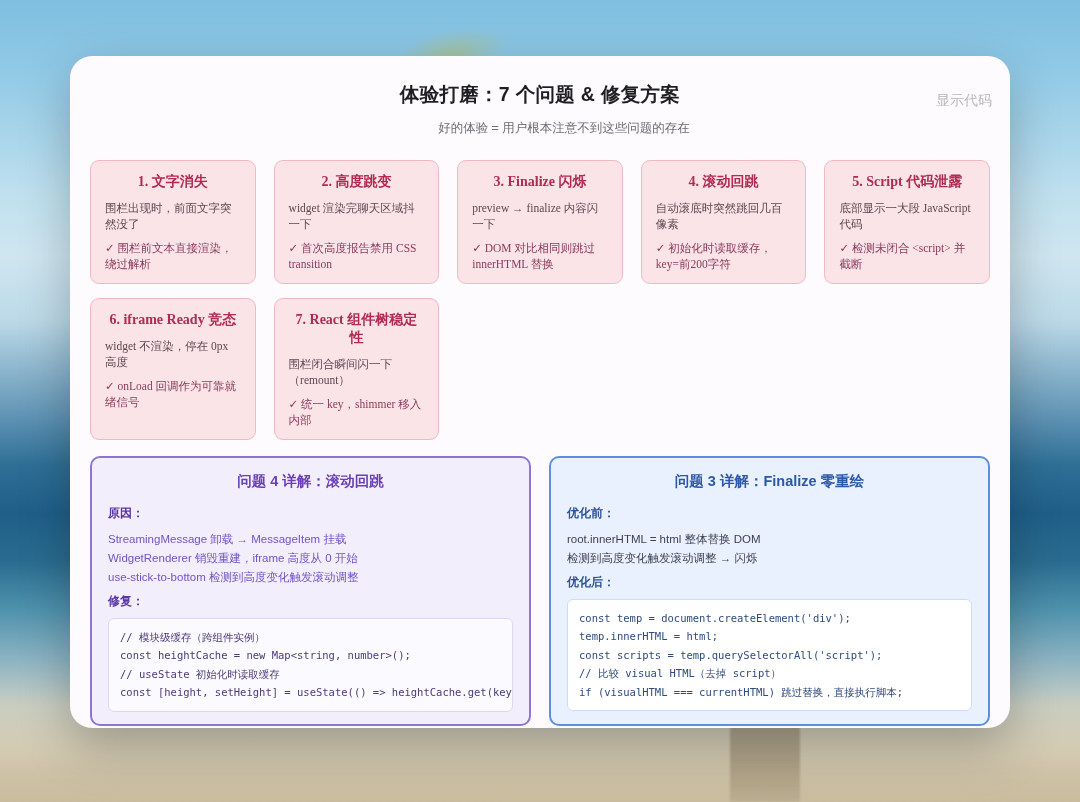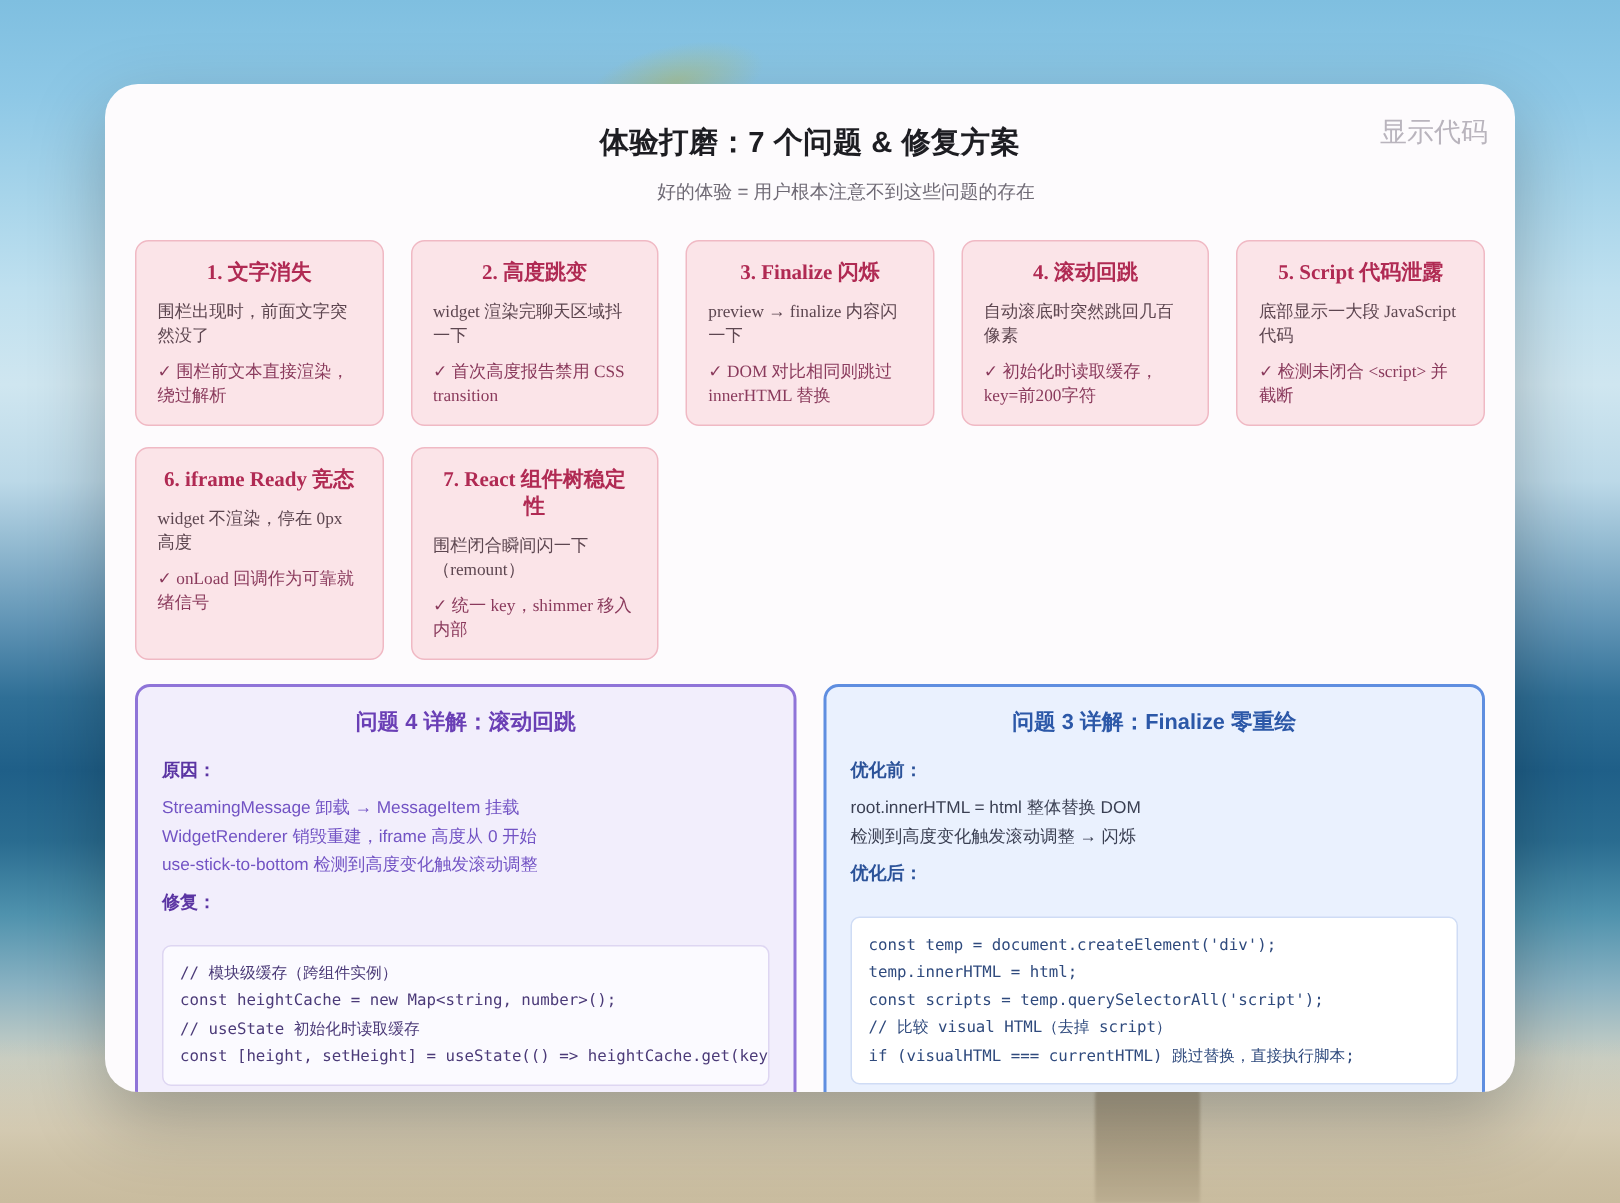--- a/index.html
+++ b/index.html
@@ -56,22 +56,22 @@
     position: absolute;
     left: 70px; top: 56px;
     width: 940px; height: 672px;
     background: #fdfbfd;
     border-radius: 22px;
     box-shadow: 0 18px 50px rgba(0,0,0,0.25);
     overflow: hidden;
   }
   .show-code {
     position: absolute;
-    right: 18px; top: 20px;
-    font-size: 18px;
+    right: 18px; top: 36px;
+    font-size: 14px;
     color: #b9b4bd;
     cursor: pointer;
   }
   .title {
     text-align: center;
     margin-top: 25px;
     font-size: 19.5px;
     font-weight: bold;
     color: #1d1d22;
     letter-spacing: .3px;
@@ -158,21 +158,21 @@
   .panel.blue .sec-label { color: #2b5299; }
 
   .line {
     font-size: 11.5px;
     line-height: 1.65;
   }
   .panel.purple .line { color: #7253c4; }
   .panel.blue .line { color: #3a3f52; }
 
   .codebox {
-    margin-top: 20px;
+    margin-top: 8px;
     background: #fbfaff;
     border: 1px solid #ded6f2;
     border-radius: 6px;
     padding: 9px 11px;
     font-family: "DejaVu Sans Mono", monospace;
     font-size: 10.5px;
     line-height: 1.75;
     color: #4b3a78;
     white-space: pre;
     overflow: hidden;

